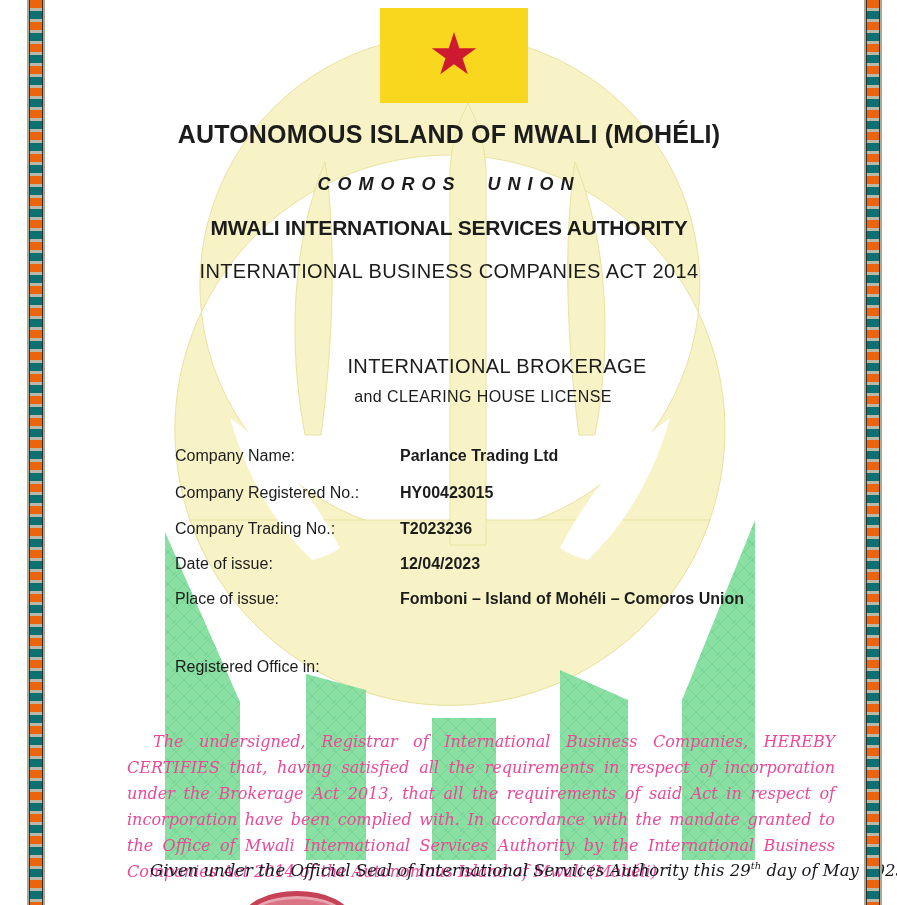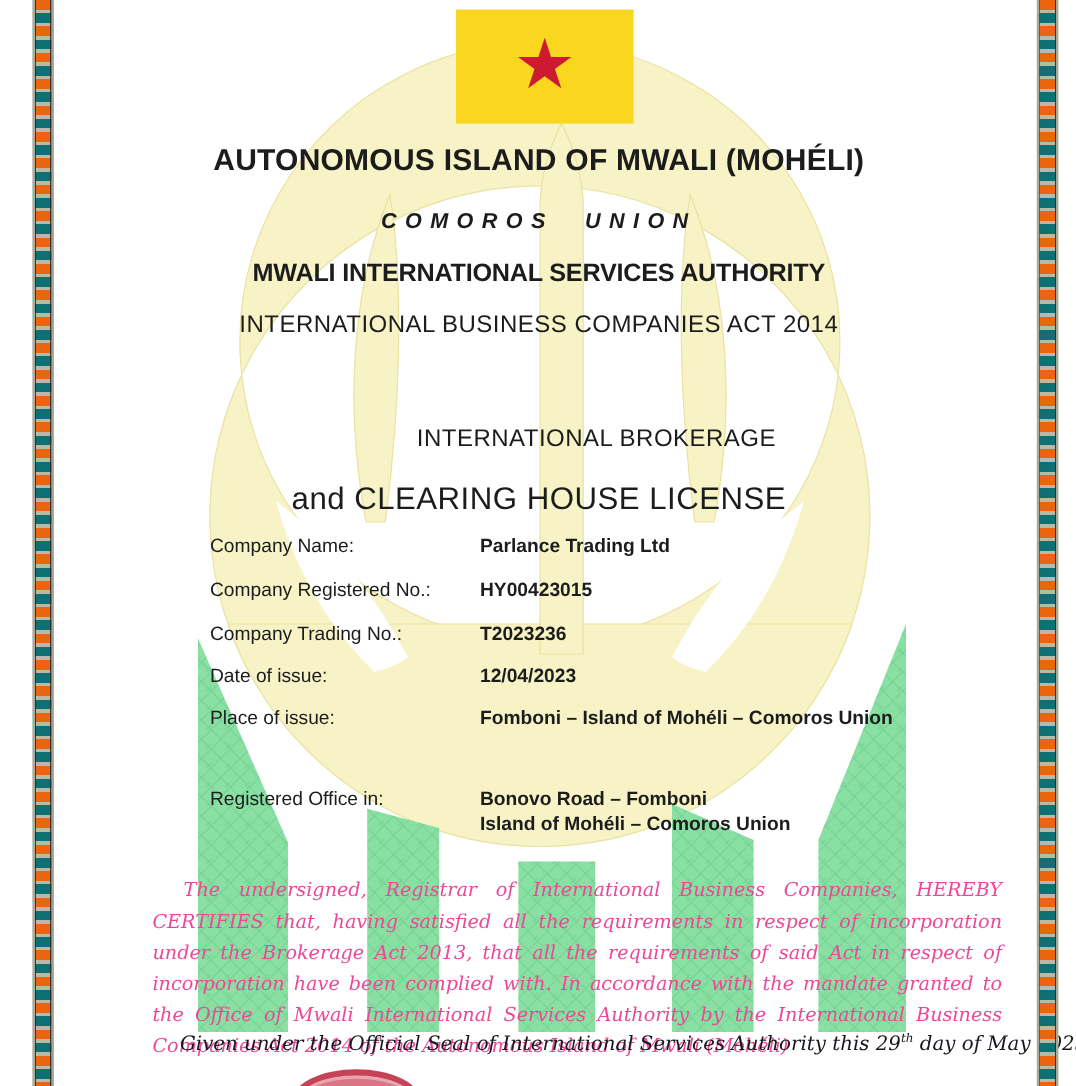--- a/index.html
+++ b/index.html
@@ -32,21 +32,21 @@
     font-family:"DejaVu Sans",sans-serif;
   }
   
   .hline{position:absolute;left:44px;width:810px;text-align:center;z-index:2;white-space:nowrap;}
   .h-region{top:120px;font-size:25px;font-weight:bold;letter-spacing:.2px;}
   .h-union{top:174px;font-size:18px;font-weight:bold;font-style:italic;letter-spacing:7px;word-spacing:14px;}
   .h-authority{top:216px;font-size:21px;font-weight:bold;letter-spacing:-.2px;}
   .h-act1{top:260px;font-size:20px;letter-spacing:.4px;}
   .h-act2{top:308px;font-size:20px;letter-spacing:.4px;}
   .h-lic1{top:355px;font-size:20px;letter-spacing:.4px;padding-left:48px;}
-  .h-lic2{top:400px;font-size:26px;letter-spacing:.4px;}
+  .h-lic2{top:388px;font-size:16px;letter-spacing:.4px;margin-left:34px;}
   
   .field-row{position:absolute;left:175px;display:flex;z-index:2;font-size:16px;line-height:21px;}
   .field-row .flabel{width:225px;flex:0 0 225px;font-weight:normal;}
   .field-row .fvalue{font-weight:bold;white-space:nowrap;}
   
   .cert-par{
     position:absolute;left:127px;top:729px;width:708px;z-index:2;
     font-family:"DejaVu Serif",serif;font-style:italic;
     font-size:16px;line-height:26px;text-align:justify;text-indent:26px;color:#ec4899;
   }
@@ -131,24 +131,20 @@
   <div class="field-row" style="top:553px">
     <span class="flabel">Date of issue:</span>
     <span class="fvalue">12/04/2023</span>
   </div>
   <div class="field-row" style="top:588px">
     <span class="flabel">Place of issue:</span>
     <span class="fvalue">Fomboni – Island of Mohéli – Comoros Union</span>
   </div>
   <div class="field-row" style="top:656px">
     <span class="flabel">Registered Office in:</span>
-    <span class="fvalue">
-      <span>Bonovo Road – Fomboni</span><br>
-      <span>Island of Mohéli – Comoros Union</span>
-    </span>
   </div>
 
   <div class="cert-par">The undersigned, Registrar of International Business Companies, HEREBY CERTIFIES that, having satisfied all the requirements in respect of incorporation under the Brokerage Act 2013, that all the requirements of said Act in respect of incorporation have been complied with. In accordance with the mandate granted to the Office of Mwali International Services Authority by the International Business Companies Act 2014 of the Autonomous Island of Mwali (Mohéli)</div>
 
   <div class="seal-line">
     <span>Given under the Official Seal of International Services Authority this 29</span><sup>th</sup><span> day of May 2025</span>
   </div>
 
   <div class="seal"></div>
 

